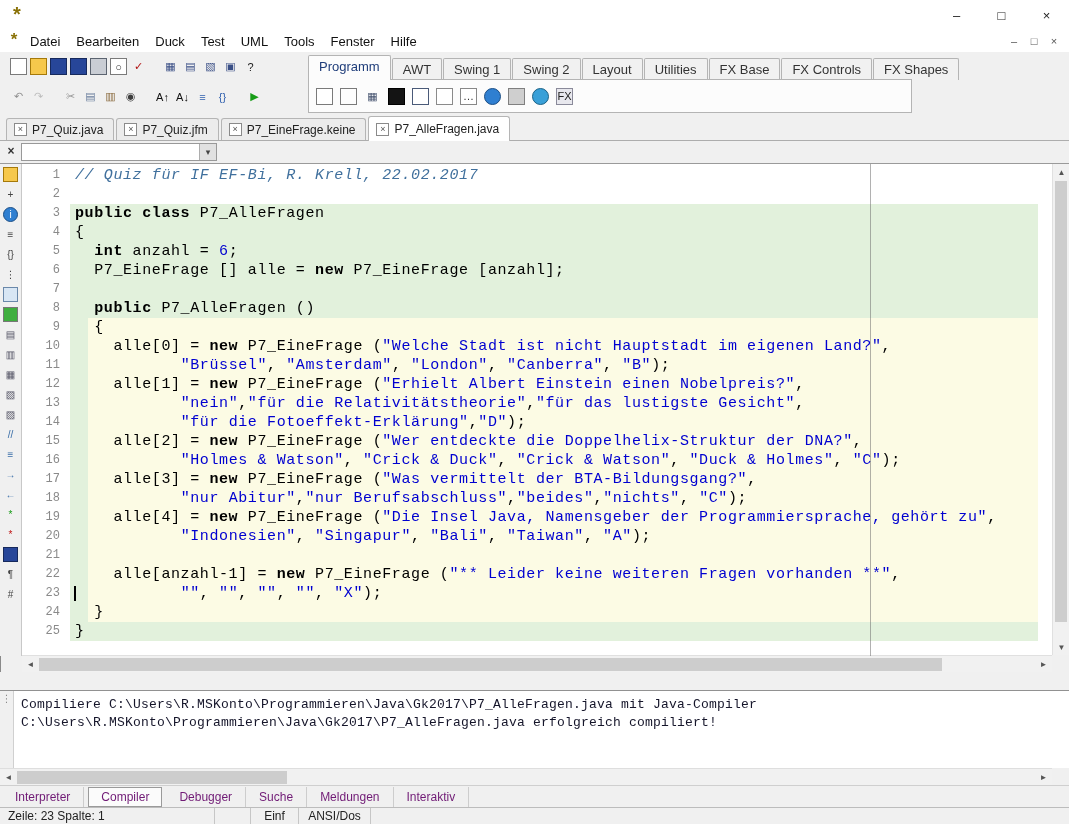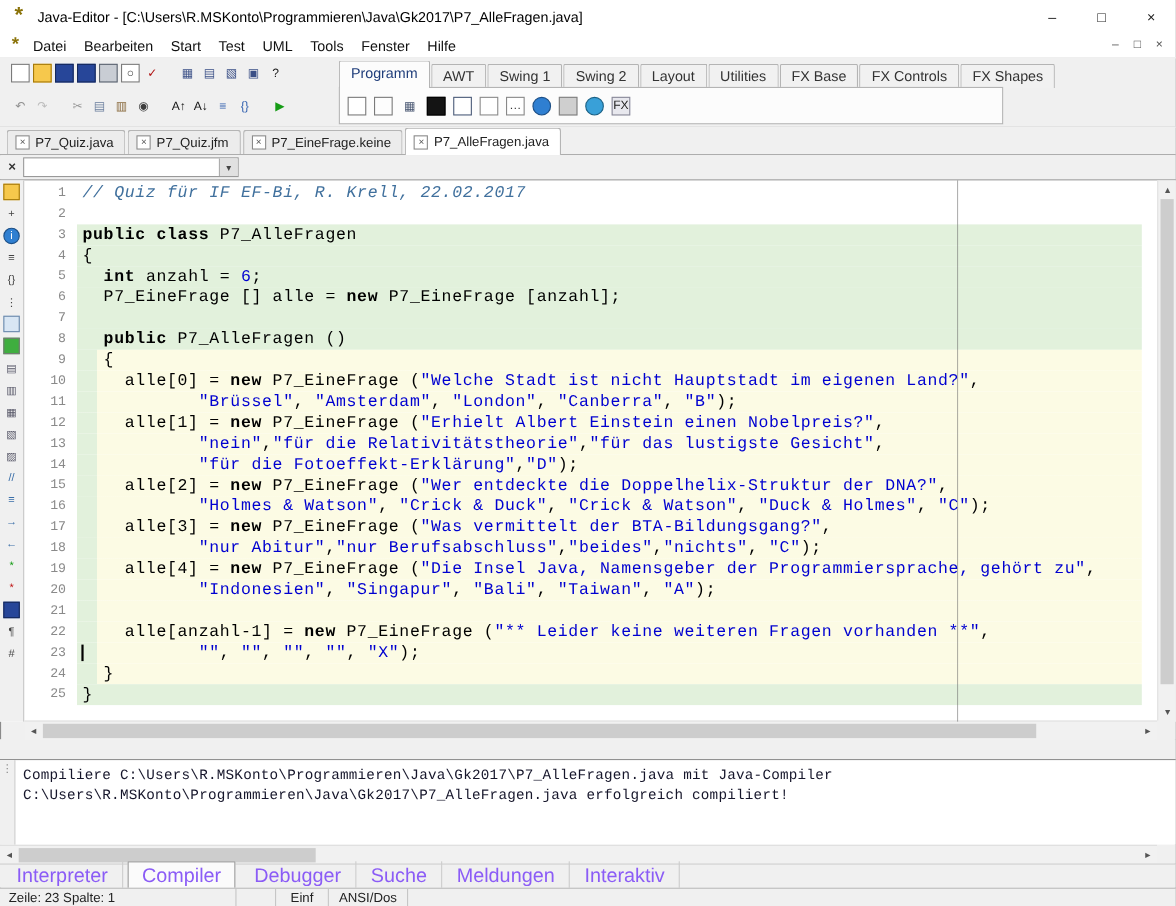--- a/index.html
+++ b/index.html
@@ -91,52 +91,51 @@
   .outstrip{position:absolute;left:0;top:0;bottom:0;width:14px;background:#f0f0f0;border-right:1px solid #d0d0d0;
             color:#888;font-size:10px;text-align:center;padding-top:2px;box-sizing:border-box;}
   .outtext{margin-left:15px;padding:5px 6px;font-family:"Liberation Mono",monospace;font-size:13px;letter-spacing:0.2px;
            line-height:18px;color:#15152a;white-space:pre;}
   .output-hscroll{top:768px;left:0;right:17px;border-top:1px solid #dedede;}
   .ocorner{position:absolute;top:768px;right:0;width:17px;height:17px;background:#f0f0f0;}
 
   
   .bottomtabs{position:absolute;top:785px;left:0;right:0;height:22px;background:#f0f0f0;border-top:1px solid #cfcfcf;
               display:flex;align-items:center;padding-left:2px;box-sizing:border-box;}
-  .btab{padding:3px 13px;font-size:18px;color:#8b5cf6;border-right:1px solid #cdcdcd;white-space:nowrap;}
+  .btab{padding:3px 13px;font-size:12px;color:#701a75;border-right:1px solid #cdcdcd;white-space:nowrap;}
   .btab.active{background:#fbfbfb;border:1px solid #9a9a9a;padding:2px 12px;margin:0 4px;text-align:center;}
   .statusbar{position:absolute;top:807px;left:0;right:0;height:17px;background:#f0f0f0;border-top:1px solid #bcbcbc;
              display:flex;box-sizing:border-box;font-size:12px;color:#222;}
   .sseg{border-right:1px solid #c6c6c6;display:flex;align-items:center;padding:0 8px;box-sizing:border-box;white-space:nowrap;}
   .sseg1{width:215px;}
   .sseg2{width:36px;}
   .sseg3{width:48px;justify-content:center;}
   .sseg4{width:72px;justify-content:center;}
   .sseg5{flex:1;border-right:none;}
 </style>
 </head>
 <body>
 
 <div class="window">
 
   <div class="titlebar">
     <div class="app-icon">*</div>
-    <div class="tb-title">Java-Editor - [C:\Users\R.MSKonto\Programmieren\Java\Gk2017\P7_AlleFragen.java]</div>
     <div class="wbtns">
       <div class="wbtn">–</div>
       <div class="wbtn">□</div>
       <div class="wbtn close">×</div>
     </div>
   </div>
 
   <div class="menubar">
     <div class="menu-appicon">*</div>
     <div id="menu-items" style="display:flex;">
         <span class="menu-item">Datei</span>
         <span class="menu-item">Bearbeiten</span>
-        <span class="menu-item">Start</span>
+        <span class="menu-item">Duck</span>
         <span class="menu-item">Test</span>
         <span class="menu-item">UML</span>
         <span class="menu-item">Tools</span>
         <span class="menu-item">Fenster</span>
         <span class="menu-item">Hilfe</span>
       </div>
     <div class="mdi">
       <span>–</span>
       <span>□</span>
       <span>×</span>

